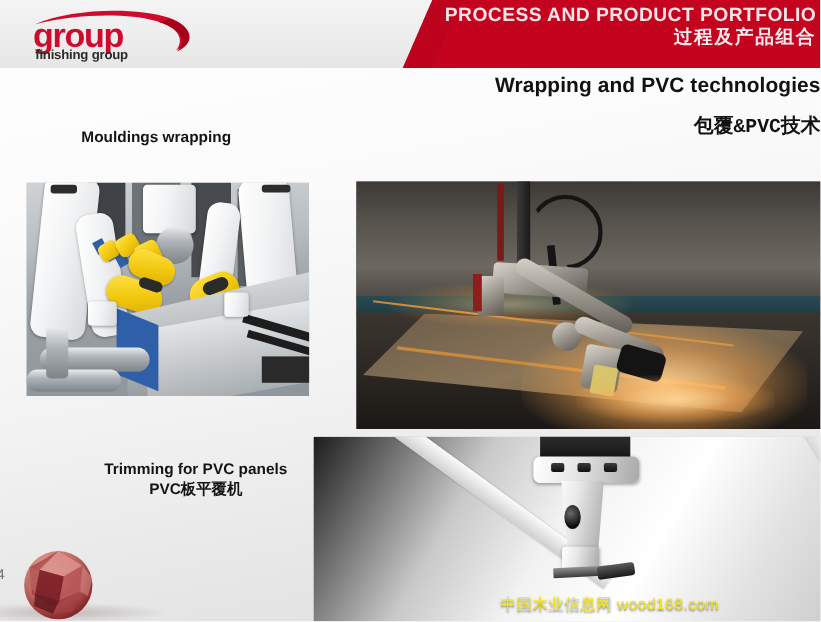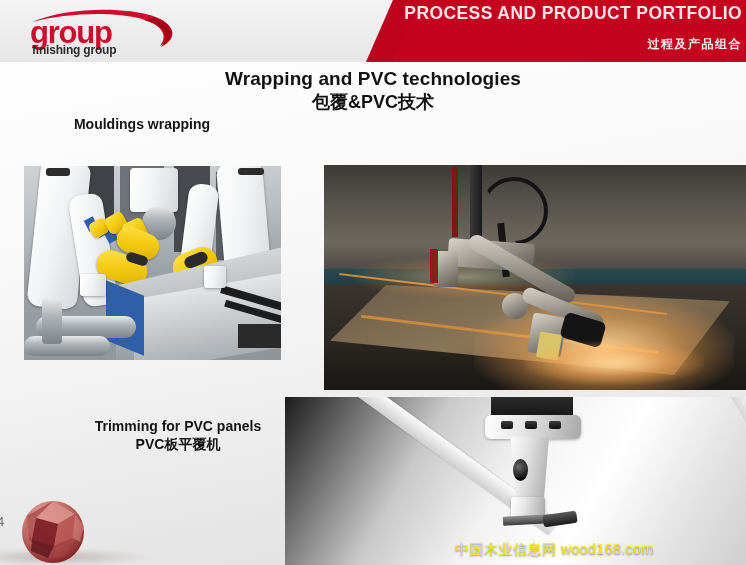--- a/index.html
+++ b/index.html
@@ -47,24 +47,24 @@
   }
   #header-title-en {
     color: #f6e3e6;
     font-size: 17.5px;
     font-weight: bold;
     letter-spacing: 0.4px;
     white-space: nowrap;
   }
   #header-title-cn {
     color: #f8e9ec;
-    font-size: 12px;
+    font-size: 17px;
     font-weight: bold;
     letter-spacing: 1.5px;
-    margin-top: 15px;
+    margin-top: 2px;
     white-space: nowrap;
   }
 
   
   #logo {
     position: absolute;
     left: 18px;
     top: 6px;
     width: 175px;
     height: 50px;
@@ -88,34 +88,35 @@
     color: #2b2b2b;
     letter-spacing: -0.2px;
   }
 
   
   #main-title {
     position: absolute;
     left: 0;
     top: 68px;
     width: 746px;
-    text-align: center;
+    text-align: right;
     line-height: 1.18;
   }
   #main-title-en {
     font-size: 19px;
     font-weight: bold;
     color: #111111;
     letter-spacing: 0.1px;
   }
   #main-title-cn {
     font-size: 18px;
     font-weight: bold;
     color: #111111;
-    margin-top: 2px;
+    margin-top: 16px;
+    font-family: Liberation Mono, monospace;
   }
 
   
   .caption {
     position: absolute;
     text-align: center;
     line-height: 1.22;
     color: #141414;
   }
   .caption .en {

